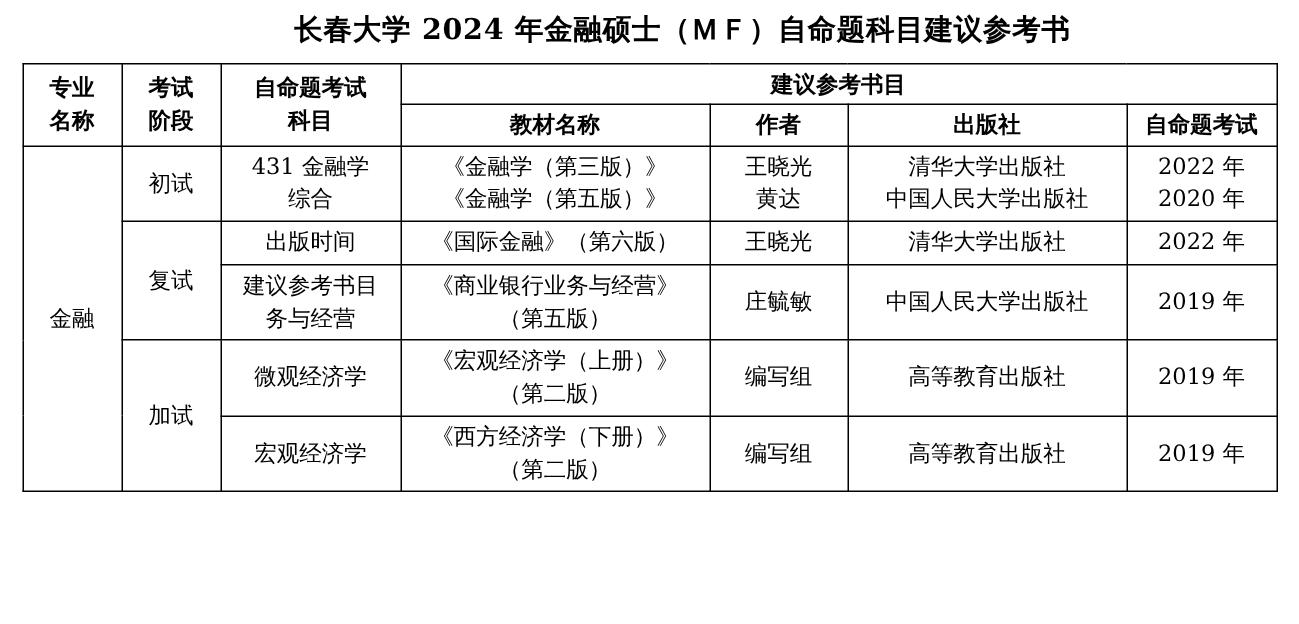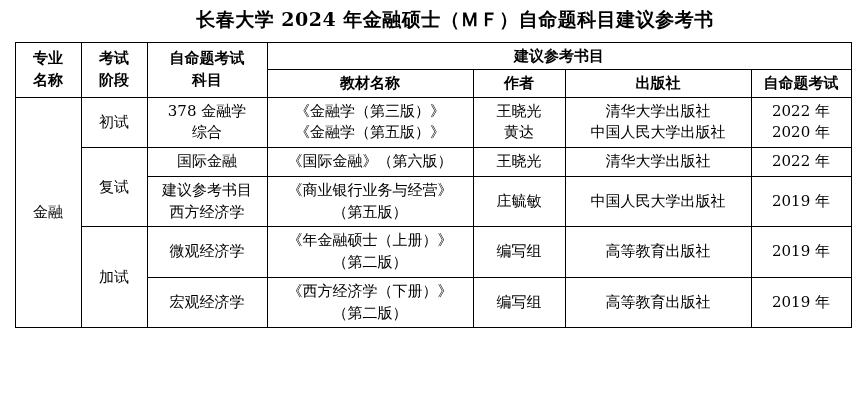--- a/index.html
+++ b/index.html
@@ -117,21 +117,21 @@
         <th>出版社</th>
         <th>自命题考试</th>
       </tr>
     </thead>
     <tbody>
 
       <tr>
         <td rowspan="5" class="cell-major">金融</td>
         <td rowspan="1" class="stage-cell">初试</td>
         <td class="multi-line">
-          <div>378 金融学</div>
+          <div>431 金融学</div>
           <div>综合</div>
         </td>
         <td class="multi-line">
           <div>《金融学（第三版）》</div>
           <div>《金融学（第五版）》</div>
         </td>
         <td class="multi-line">
           <div>王晓光</div>
           <div>黄达</div>
         </td>
@@ -141,40 +141,40 @@
         </td>
         <td class="multi-line">
           <div>2022 年</div>
           <div>2020 年</div>
         </td>
       </tr>
 
       <tr>
         <td rowspan="2" class="stage-cell">复试</td>
         <td class="multi-line">
-          <div>国际金融</div>
+          <div>出版时间</div>
         </td>
         <td class="multi-line">
           <div>《国际金融》（第六版）</div>
         </td>
         <td class="multi-line">
           <div>王晓光</div>
         </td>
         <td class="multi-line">
           <div>清华大学出版社</div>
         </td>
         <td class="multi-line">
           <div>2022 年</div>
         </td>
       </tr>
 
       <tr>
         <td class="multi-line">
           <div>建议参考书目</div>
-          <div>西方经济学</div>
+          <div>务与经营</div>
         </td>
         <td class="multi-line">
           <div>《商业银行业务与经营》</div>
           <div>（第五版）</div>
         </td>
         <td class="multi-line">
           <div>庄毓敏</div>
         </td>
         <td class="multi-line">
           <div>中国人民大学出版社</div>
@@ -183,21 +183,21 @@
           <div>2019 年</div>
         </td>
       </tr>
 
       <tr>
         <td rowspan="2" class="stage-cell">加试</td>
         <td class="multi-line">
           <div>微观经济学</div>
         </td>
         <td class="multi-line">
-          <div>《年金融硕士（上册）》</div>
+          <div>《宏观经济学（上册）》</div>
           <div>（第二版）</div>
         </td>
         <td class="multi-line">
           <div>编写组</div>
         </td>
         <td class="multi-line">
           <div>高等教育出版社</div>
         </td>
         <td class="multi-line">
           <div>2019 年</div>

